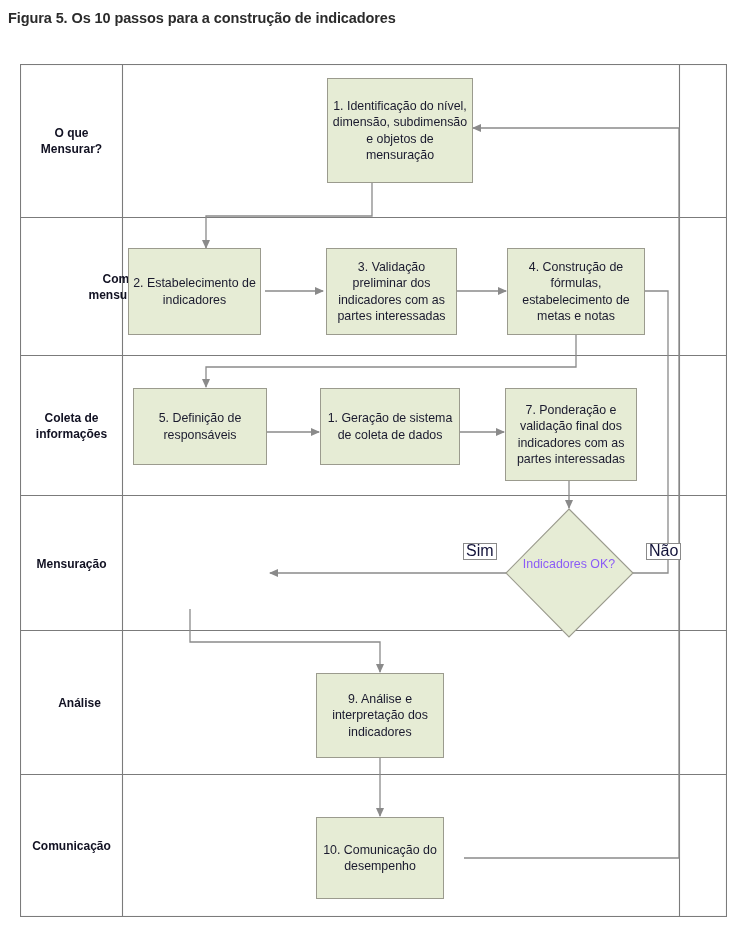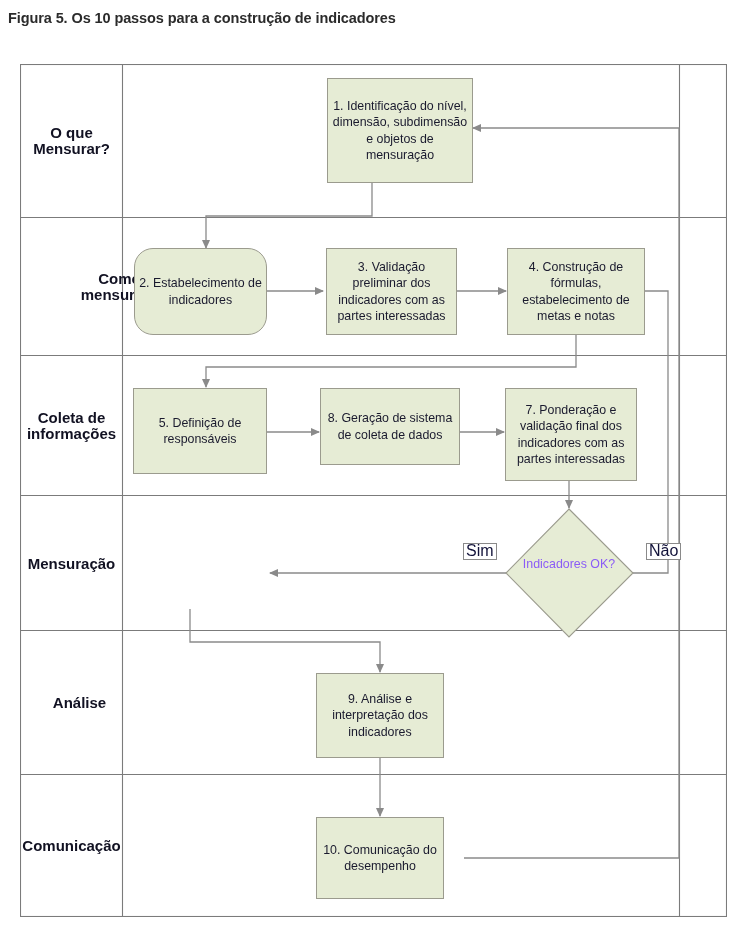--- a/index.html
+++ b/index.html
@@ -50,21 +50,21 @@
     text-align: center;
     padding: 2px 4px;
   }
   .swimlane-label {
     position: absolute;
     box-sizing: border-box;
     display: flex;
     align-items: center;
     justify-content: center;
     text-align: center;
-    font-size: 15px;
+    font-size: 12px;
     font-weight: bold;
     color: #111122;
     line-height: 16px;
     white-space: pre-line;
   }
   .decision-label {
     position: absolute;
     box-sizing: border-box;
     background: #ffffff;
     border: 1px solid #8a8a8a;
@@ -145,29 +145,29 @@
   <div class="swimlane-label" style="left:0px; top:154px; width:103px; height:138px;margin-left:48px;">Como
 mensurar?</div>
   <div class="swimlane-label" style="left:0px; top:292px; width:103px; height:140px;">Coleta de
 informações</div>
   <div class="swimlane-label" style="left:0px; top:432px; width:103px; height:135px;">Mensuração</div>
   <div class="swimlane-label" style="left:8px; top:567px; width:103px; height:144px;">Análise</div>
   <div class="swimlane-label" style="left:0px; top:711px; width:103px; height:142px;text-align:right;">Comunicação</div>
 
   <div class="node" style="left:307px; top:14px; width:146px; height:105px;">1. Identificação do nível, dimensão, subdimensão e objetos de mensuração</div>
 
-  <div class="node" style="left:114px; top:184px; width:133px; height:87px;border-radius:19px;">2. Estabelecimento de indicadores</div>
+  <div class="node" style="left:108px; top:184px; width:133px; height:87px;">2. Estabelecimento de indicadores</div>
 
   <div class="node" style="left:306px; top:184px; width:131px; height:87px;">3. Validação preliminar dos indicadores com as partes interessadas</div>
 
   <div class="node" style="left:487px; top:184px; width:138px; height:87px;">4. Construção de fórmulas, estabelecimento de metas e notas</div>
 
-  <div class="node" style="left:113px; top:324px; width:134px; height:86px;">5. Definição de responsáveis</div>
+  <div class="node" style="left:113px; top:324px; width:134px; height:77px;">5. Definição de responsáveis</div>
 
-  <div class="node" style="left:300px; top:324px; width:140px; height:77px;">8. Geração de sistema de coleta de dados</div>
+  <div class="node" style="left:300px; top:324px; width:140px; height:77px;">1. Geração de sistema de coleta de dados</div>
 
   <div class="node" style="left:485px; top:324px; width:132px; height:93px;">7. Ponderação e validação final dos indicadores com as partes interessadas</div>
 
 
   <div class="node" style="left:296px; top:609px; width:128px; height:85px;">9. Análise e interpretação dos indicadores</div>
 
   <div class="node" style="left:296px; top:753px; width:128px; height:82px;">10. Comunicação do desempenho</div>
 
   <div class="diamond-text" style="left:499px; top:492px; width:100px;">Indicadores OK?</div>
 

